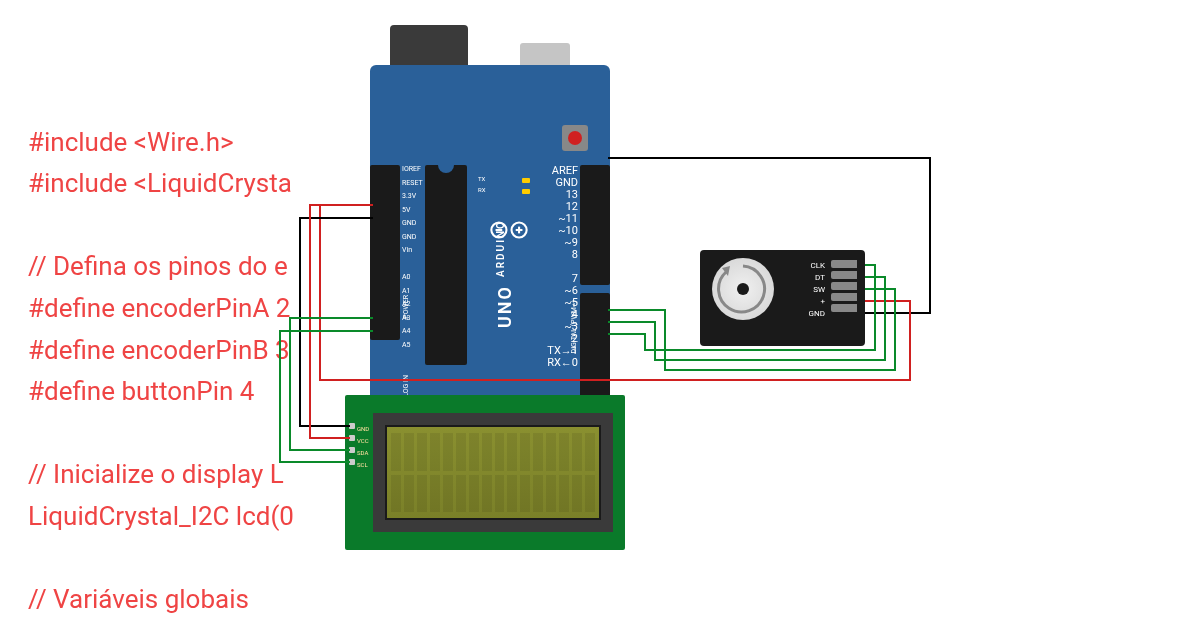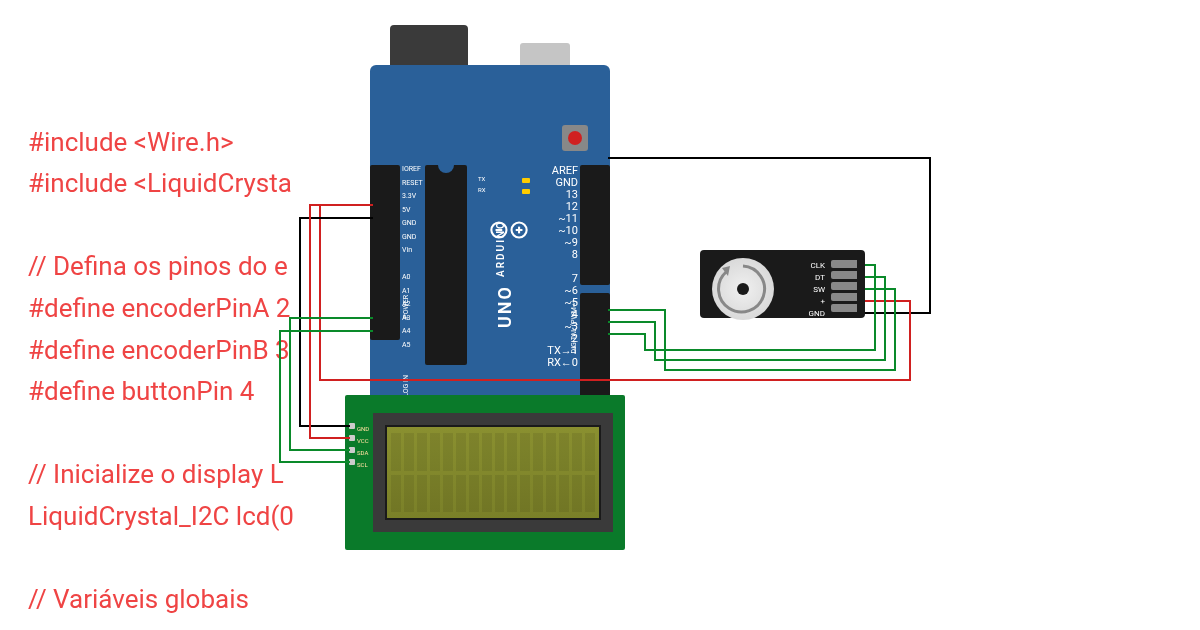--- a/index.html
+++ b/index.html
@@ -224,21 +224,21 @@
 }
 .lcd-pins { position: absolute; left: 4px; top: 28px; display: flex; flex-direction: column; gap: 6px; }
 .lcd-pin { width: 6px; height: 6px; background: #ccc; border-radius: 1px; }
 
 
 .encoder {
   position: absolute;
   left: 700px;
   top: 250px;
   width: 165px;
-  height: 68px;
+  height: 96px;
   background: #1a1a1a;
   border-radius: 4px;
 }
 .encoder-knob {
   position: absolute;
   left: 12px; top: 8px;
   width: 62px; height: 62px;
   background: radial-gradient(#f0f0f0, #d0d0d0);
   border-radius: 50%;
 }

